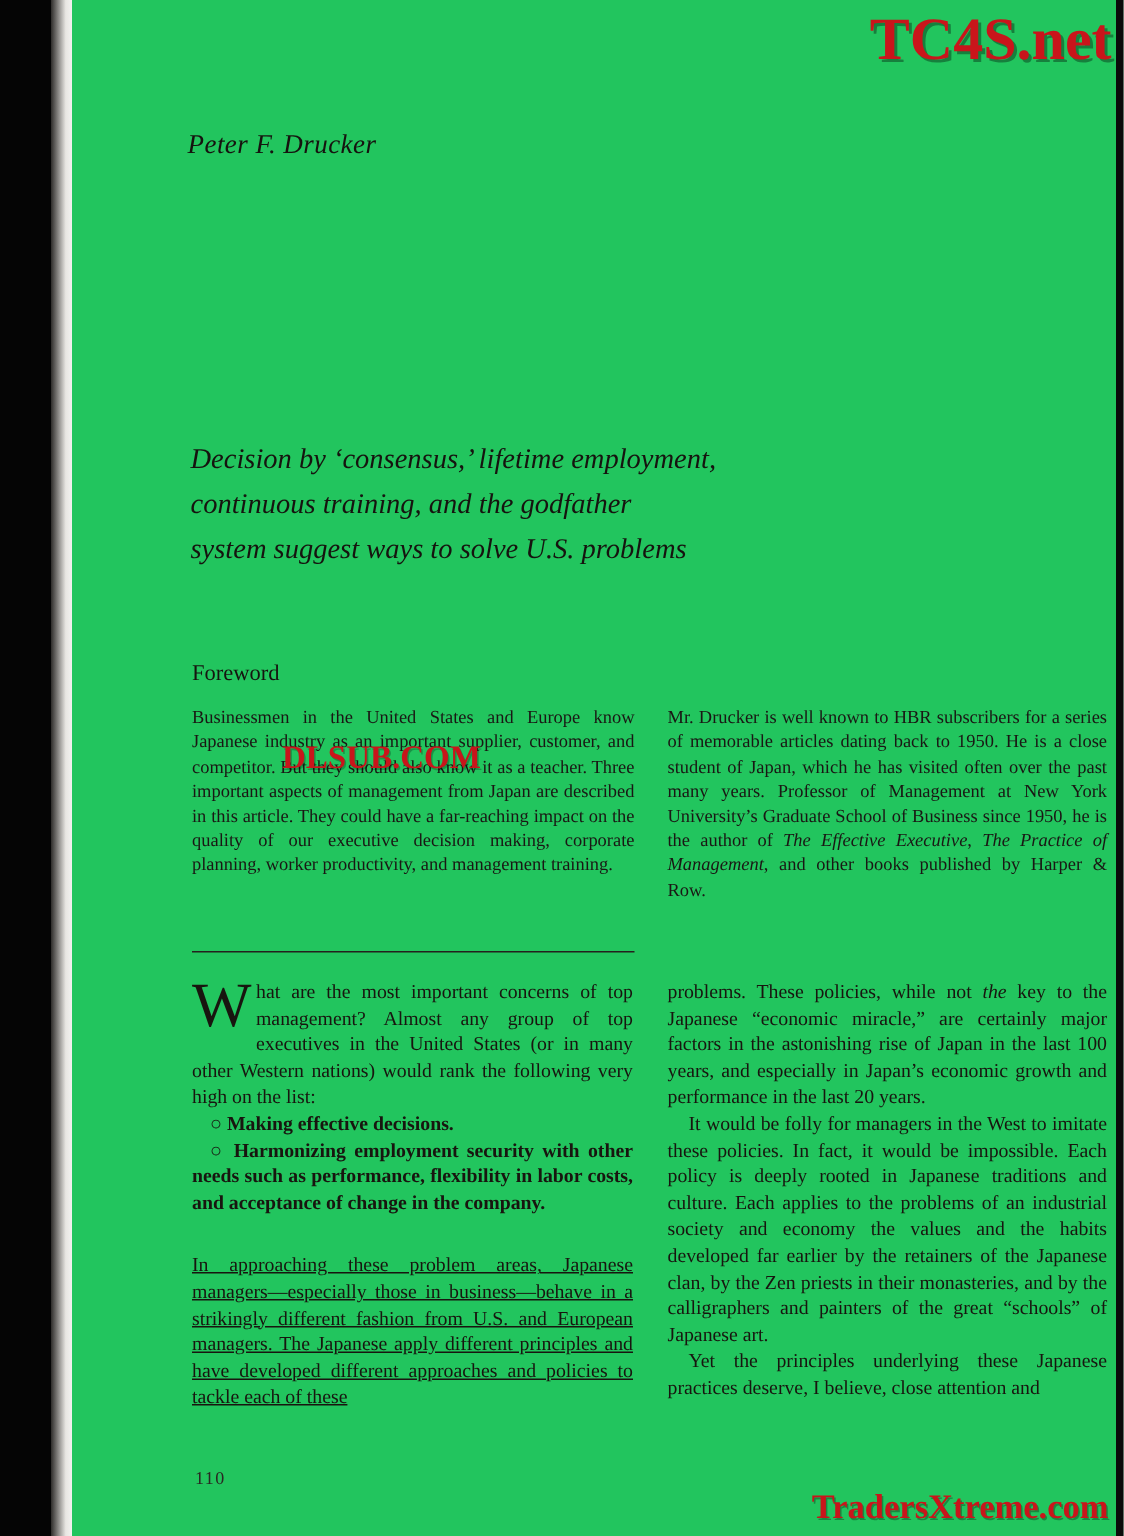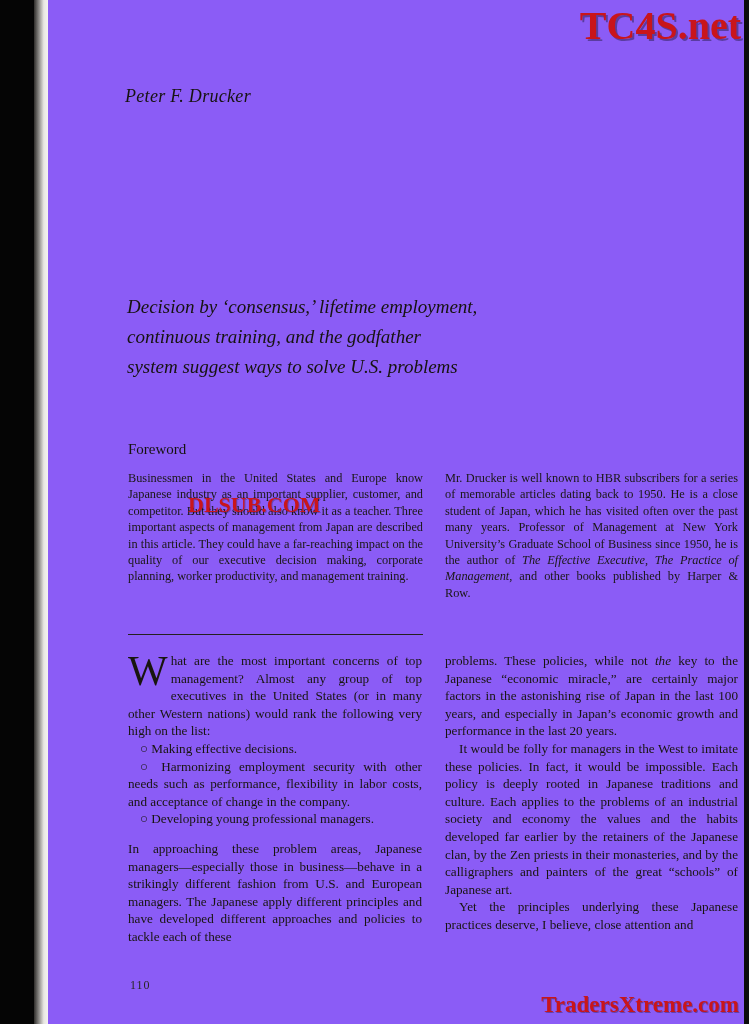--- a/index.html
+++ b/index.html
@@ -36,21 +36,21 @@
   .gutter-right {
     position: absolute;
     right: 0; top: 0;
     width: 5px; height: 1024px;
     background: #0b0b0b;
   }
   .paper {
     position: absolute;
     left: 48px; top: 0;
     width: 696px; height: 1024px;
-    background: #8b5cf6;
+    background: #22c55e;
   }
 
   
   .wm-top {
     position: absolute;
     right: 8px;
     top: 2px;
     font-family: "Liberation Serif", serif;
     font-weight: bold;
     font-size: 40px;
@@ -149,33 +149,34 @@
     top: 652px;
     font-size: 13.2px;
     line-height: 17.6px;
     text-align: justify;
     color: #18150f;
   }
   .body-col.left { left: 80px; width: 294px; }
   .body-col.right { left: 397px; width: 293px; }
   .body-col p { margin: 0 0 0 0; }
   .body-col p.indent { text-indent: 14px; }
-  .body-col p.spaced { margin-top: 12px; }
+  .body-col p.spaced { margin-top: 24px; text-decoration: underline; }
   .body-col i { font-style: italic; }
 
   .dropcap {
     float: left;
     font-size: 42px;
     line-height: 34px;
     padding: 2px 3px 0 0;
     font-family: "Liberation Serif", serif;
   }
   .bullets { margin: 0; }
   .bullets .b {
     text-indent: 12px;
+    font-weight: bold;
   }
   .pageno {
     position: absolute;
     left: 82px;
     top: 978px;
     font-size: 12px;
     color: #2a2722;
     letter-spacing: 1px;
   }
 </style>
@@ -206,21 +207,20 @@
       <p><span>Mr. Drucker is well known to HBR subscribers for a series of memorable articles dating back to 1950. He is a close student of Japan, which he has visited often over the past many years. Professor of Management at New York University’s Graduate School of Business since 1950, he is the author of </span><i>The Effective Executive</i><span>, </span><i>The Practice of Management</i><span>, and other books published by Harper &amp; Row.</span></p>
     </div>
 
     <div class="rule"></div>
 
     <div class="body-col left">
       <p><span class="dropcap">W</span><span>hat are the most important concerns of top management? Almost any group of top executives in the United States (or in many other Western nations) would rank the following very high on the list:</span></p>
       <div class="bullets">
         <p class="b">○ Making effective decisions.</p>
         <p class="b">○ Harmonizing employment security with other needs such as performance, flexibility in labor costs, and acceptance of change in the company.</p>
-        <p class="b">○ Developing young professional managers.</p>
       </div>
       <p class="spaced">In approaching these problem areas, Japanese managers—especially those in business—behave in a strikingly different fashion from U.S. and European managers. The Japanese apply different principles and have developed different approaches and policies to tackle each of these</p>
     </div>
 
     <div class="body-col right">
       <p><span>problems. These policies, while not </span><i>the</i><span> key to the Japanese “economic miracle,” are certainly major factors in the astonishing rise of Japan in the last 100 years, and especially in Japan’s economic growth and performance in the last 20 years.</span></p>
       <p class="indent">It would be folly for managers in the West to imitate these policies. In fact, it would be impossible. Each policy is deeply rooted in Japanese traditions and culture. Each applies to the problems of an industrial society and economy the values and the habits developed far earlier by the retainers of the Japanese clan, by the Zen priests in their monasteries, and by the calligraphers and painters of the great “schools” of Japanese art.</p>
       <p class="indent">Yet the principles underlying these Japanese practices deserve, I believe, close attention and</p>
     </div>
 

